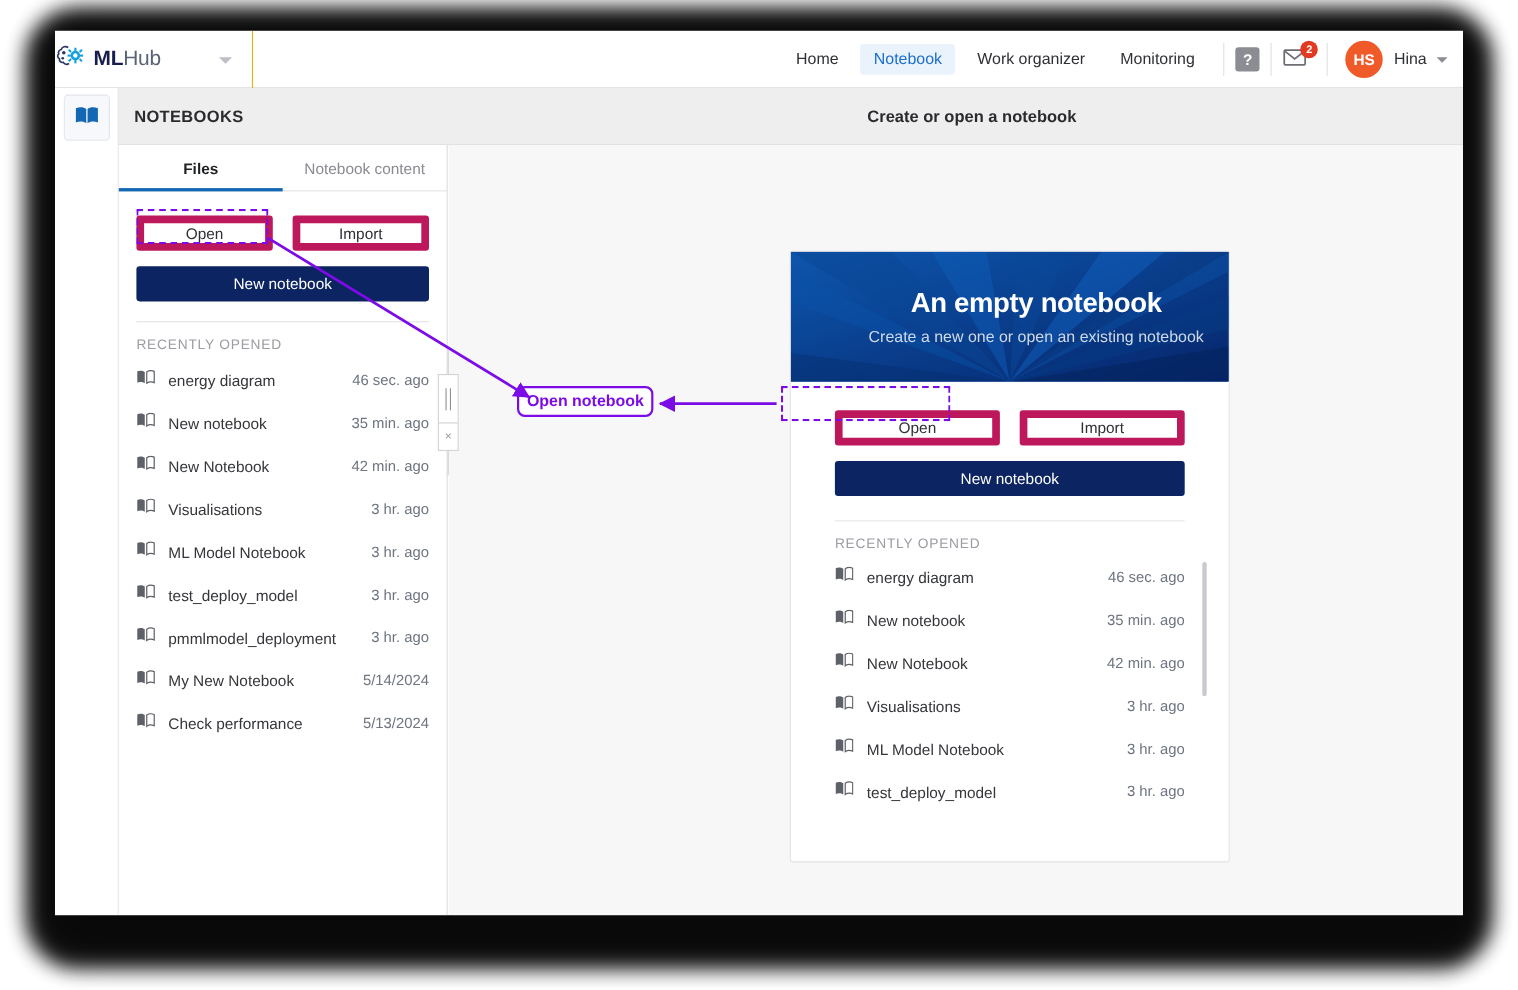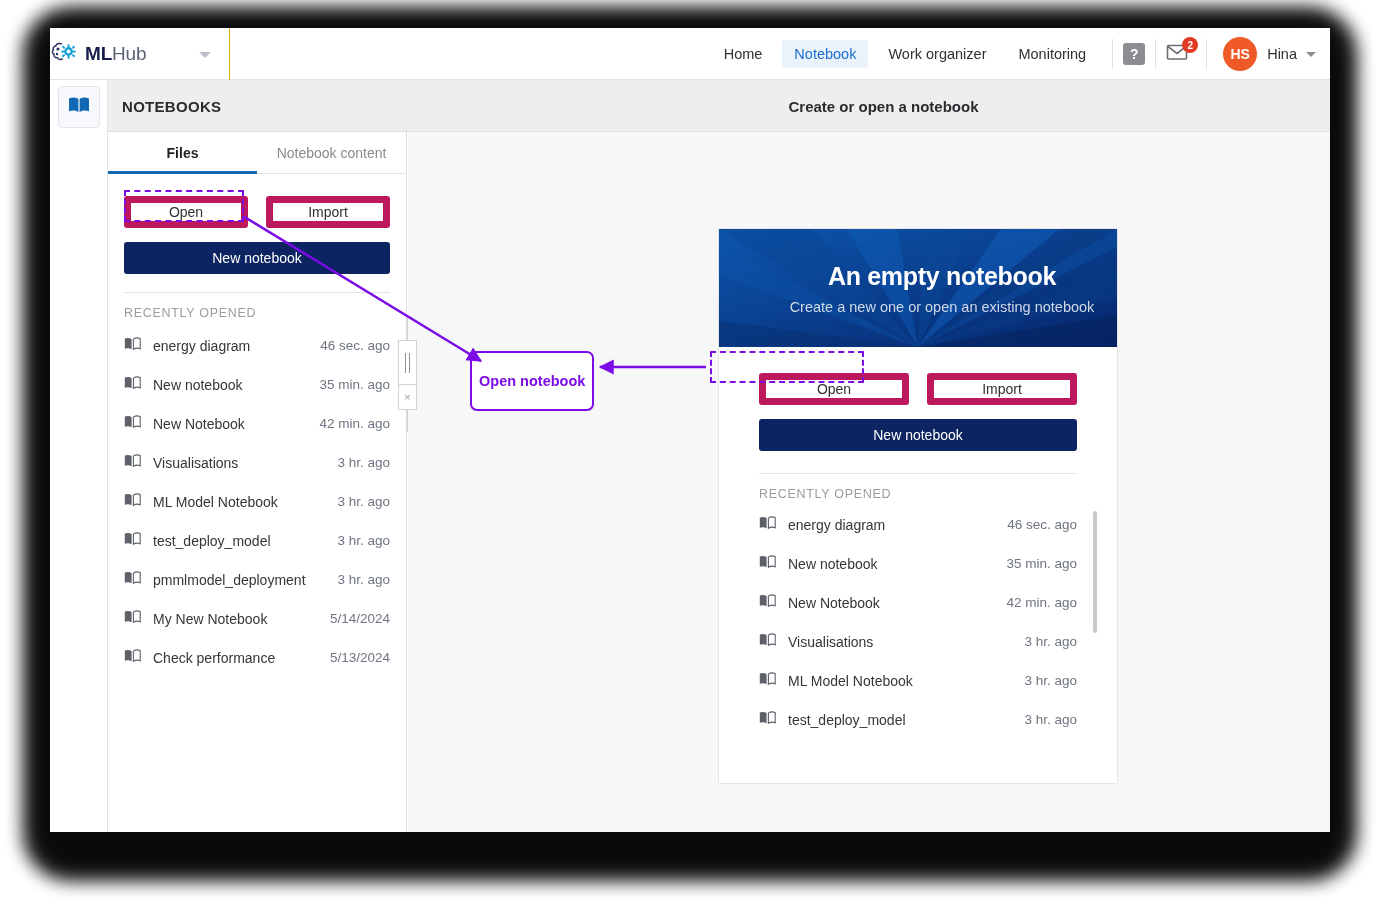--- a/index.html
+++ b/index.html
@@ -279,21 +279,21 @@
     pointer-events: none; z-index: 50;
   }
   .anno-box {
     position: absolute;
     border: 2.5px dashed #7b0ce6;
     border-radius: 1px;
   }
   .anno-label {
     position: absolute;
     left: 470px; top: 351px;
-    padding: 20px 7px;
+    padding: 4px 7px;
     border: 2.5px solid #7b0ce6;
     border-radius: 7px;
     background: #ffffff;
     color: #7b0ce6;
     font-size: 14.5px; font-weight: bold;
     white-space: nowrap;
   }
 </style>
 </head>
 <body>

